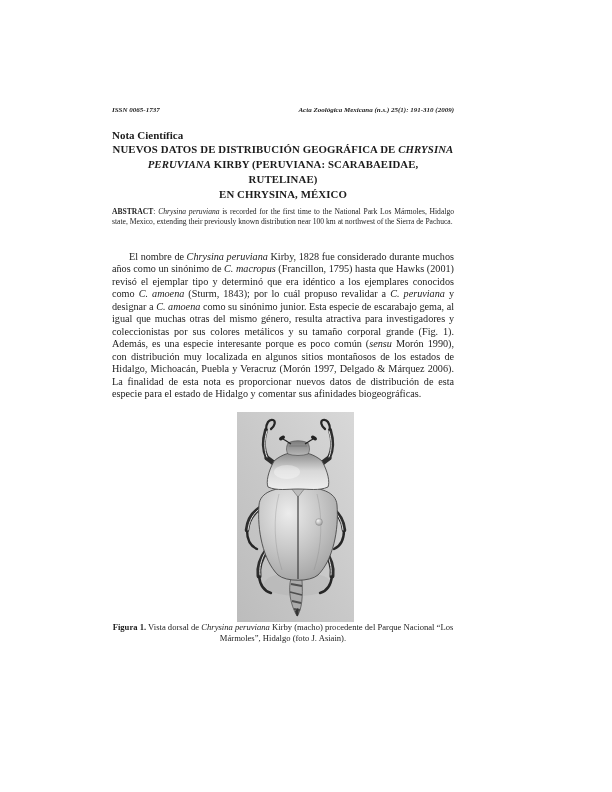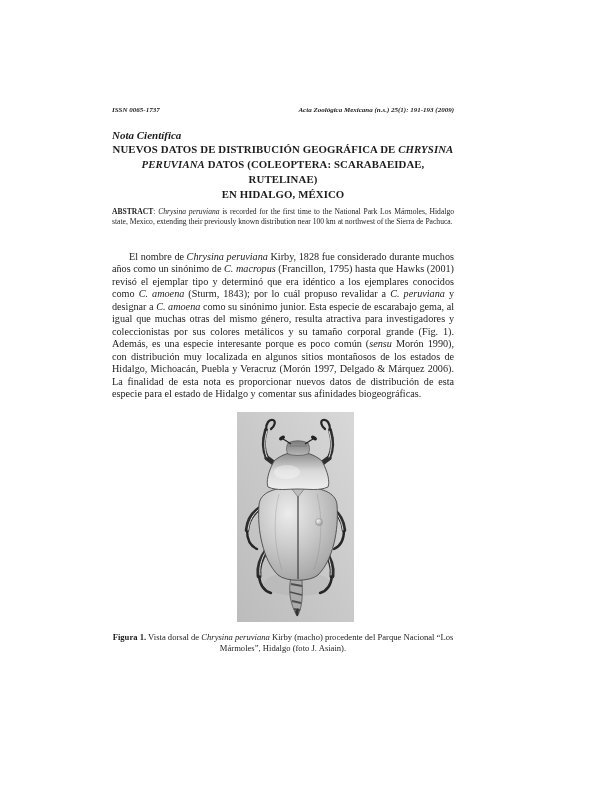--- a/index.html
+++ b/index.html
@@ -23,21 +23,20 @@
     font-size: 7px;
     line-height: 9px;
     font-weight: bold;
     font-style: italic;
   }
   .section-label {
     margin-top: 14px;
     font-size: 11px;
     line-height: 13px;
     font-weight: bold;
-    font-style: italic;
   }
   .article-title {
     text-align: center;
     font-weight: bold;
     font-size: 10.8px;
     line-height: 15px;
     letter-spacing: 0.1px;
   }
   .abstract {
     margin-top: 5px;
@@ -52,49 +51,48 @@
     text-align: justify;
     text-indent: 17px;
   }
   .figure-wrap {
     margin: 11px 0 0 125px;
     width: 117px;
     height: 210px;
   }
   .figure-wrap svg { display: block; }
   .caption {
-    margin-top: 10px;
     font-size: 8.6px;
     line-height: 11px;
     text-align: center;
   }
   .page-number {
     margin-top: 14px;
     text-align: right;
     padding-right: 20px;
     font-size: 10px;
     line-height: 12px;
   }
 </style>
 </head>
 <body>
 
 <div class="page">
 
   <div class="running-head">
     <span>ISSN 0065-1737</span>
-    <span>Acta Zoológica Mexicana (n.s.) 25(1): 191-193 (2009)</span>
+    <span>Acta Zoológica Mexicana (n.s.) 25(1): 191-310 (2009)</span>
   </div>
 
   <div class="section-label">Nota Científica</div>
 
   <div class="article-title">
     <div><span>NUEVOS DATOS DE DISTRIBUCIÓN GEOGRÁFICA DE </span><span class="i">CHRYSINA</span></div>
-    <div><span class="i">PERUVIANA</span><span> DATOS (COLEOPTERA: SCARABAEIDAE, RUTELINAE)</span></div>
-    <div><span>EN HIDALGO, MÉXICO</span></div>
+    <div><span class="i">PERUVIANA</span><span> KIRBY (PERUVIANA: SCARABAEIDAE, RUTELINAE)</span></div>
+    <div><span>EN CHRYSINA, MÉXICO</span></div>
   </div>
 
   <div class="abstract"><span class="b">ABSTRACT</span><span>: </span><span class="i">Chrysina peruviana</span><span> is recorded for the first time to the National Park Los Mármoles, Hidalgo state, Mexico, extending their previously known distribution near 100 km at northwest of the Sierra de Pachuca.</span></div>
 
   <div class="body-par"><span>El nombre de </span><span class="i">Chrysina peruviana</span><span> Kirby, 1828 fue considerado durante muchos años como un sinónimo de </span><span class="i">C. macropus</span><span> (Francillon, 1795) hasta que Hawks (2001) revisó el ejemplar tipo y determinó que era idéntico a los ejemplares conocidos como </span><span class="i">C. amoena</span><span> (Sturm, 1843); por lo cuál propuso revalidar a </span><span class="i">C. peruviana</span><span> y designar a </span><span class="i">C. amoena</span><span> como su sinónimo junior. Esta especie de escarabajo gema, al igual que muchas otras del mismo género, resulta atractiva para investigadores y coleccionistas por sus colores metálicos y su tamaño corporal grande (Fig. 1). Además, es una especie interesante porque es poco común (</span><span class="i">sensu</span><span> Morón 1990), con distribución muy localizada en algunos sitios montañosos de los estados de Hidalgo, Michoacán, Puebla y Veracruz (Morón 1997, Delgado &amp; Márquez 2006). La finalidad de esta nota es proporcionar nuevos datos de distribución de esta especie para el estado de Hidalgo y comentar sus afinidades biogeográficas.</span></div>
 
   <div class="figure-wrap">
     <svg viewBox="0 0 117 210" width="117" height="210" xmlns="http://www.w3.org/2000/svg">
       <defs>
         <linearGradient id="bg" x1="0" y1="1" x2="1" y2="0">

